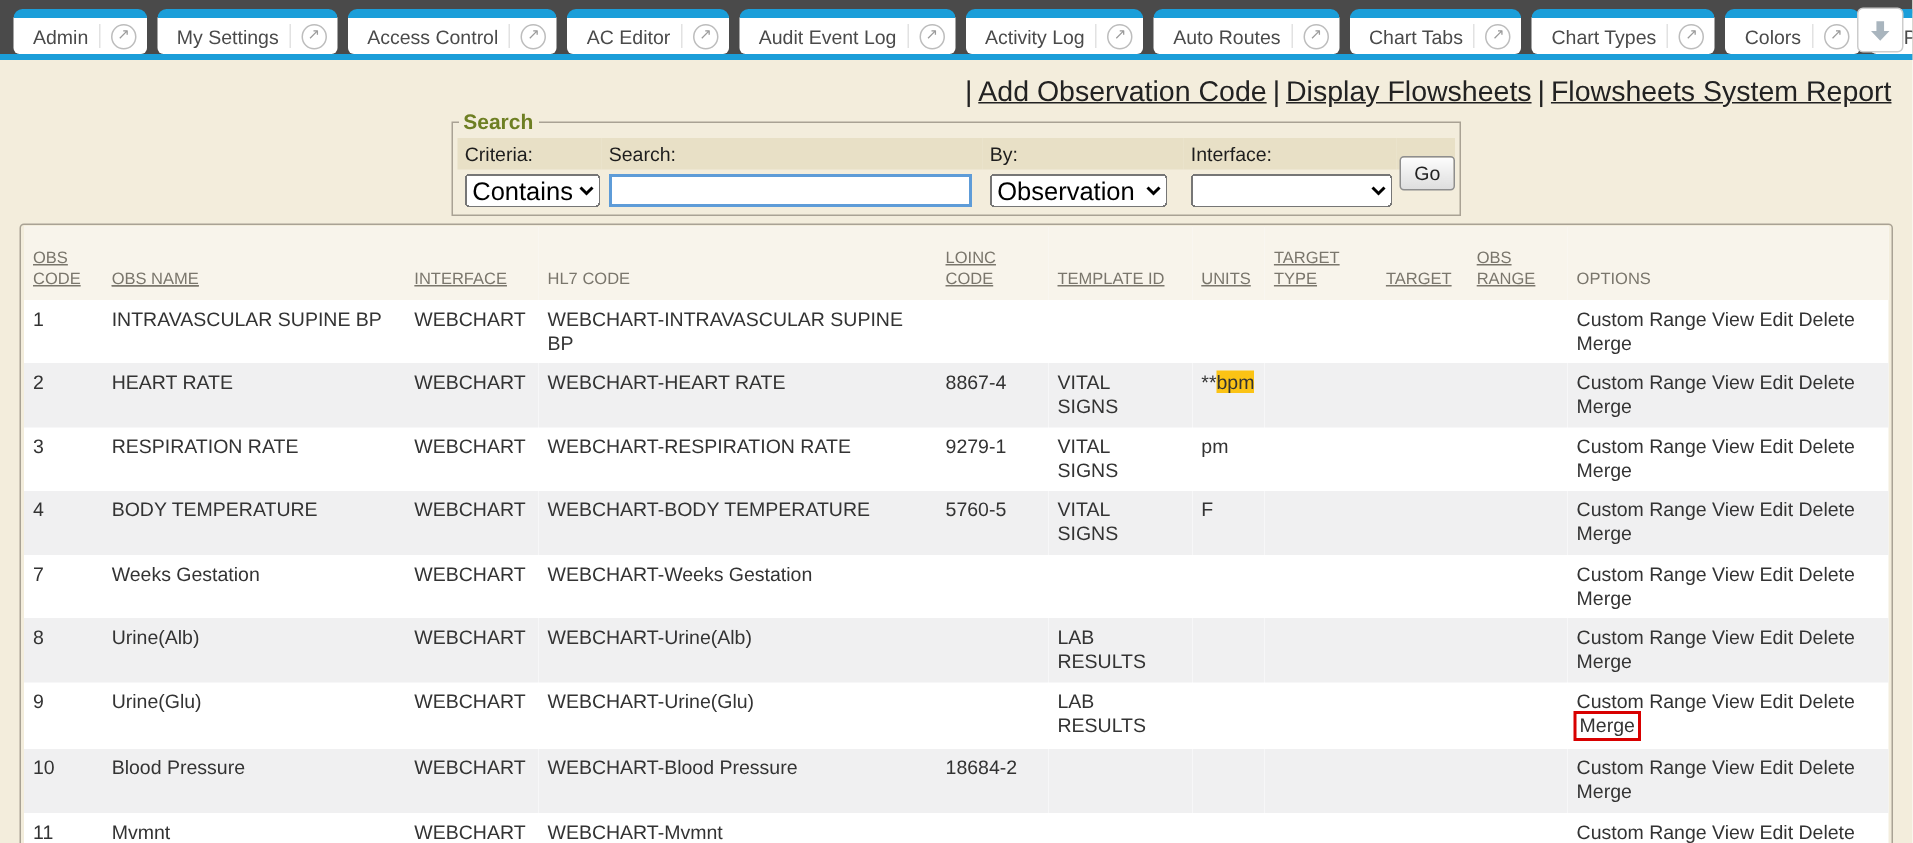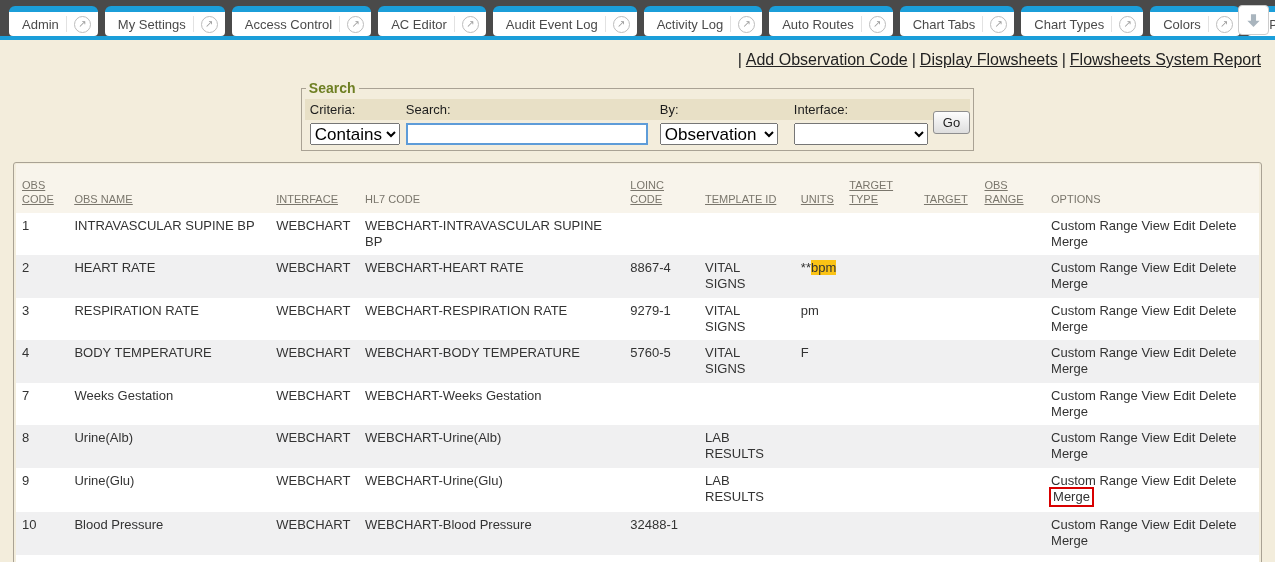--- a/index.html
+++ b/index.html
@@ -43,29 +43,29 @@
     display:flex;align-items:center;justify-content:center;
     font-size:10px;color:#9b9b9b;line-height:1;
   }
   .tab-overflow-btn{
     position:absolute;right:6px;top:5px;width:31px;height:30px;
     background:#fff;border:1px solid #ccc;border-radius:4px;
     display:flex;align-items:center;justify-content:center;cursor:pointer;padding:0;
   }
   
   .header-links{
-    margin:11px 14px 0 0;text-align:right;font-size:16px;color:#222;
+    margin:11px 14px 0 0;text-align:right;font-size:19px;color:#222;
     white-space:nowrap;
   }
   .header-links a{color:#222;text-decoration:underline;cursor:pointer;}
   .header-links .sep{margin:0 4px;}
   
   fieldset{border:1px solid #A9A294;}
   .search-fs{
-    width:668px;margin:11px auto;padding:3px 3px 4px;position:relative;
+    width:668px;margin:0 auto;padding:3px 3px 4px;position:relative;
   }
   .search-fs legend{
     color:var(--olive);font-weight:bold;font-size:14px;padding:0 3px;margin-left:1px;
   }
   .search-grid{
     display:grid;
     grid-template-columns:96px 254px 134px 142px 1fr;
     grid-template-rows:auto auto;
   }
   .s-label{
@@ -323,21 +323,21 @@
           <td></td>
           <td></td>
           <td></td>
           <td><a class="opt-link">Custom Range</a> <a class="opt-link">View</a> <a class="opt-link">Edit</a> <a class="opt-link">Delete</a> <span class="red-box"><a class="opt-link">Merge</a></span></td>
         </tr>
         <tr>
           <td>10</td>
           <td>Blood Pressure</td>
           <td>WEBCHART</td>
           <td>WEBCHART-Blood Pressure</td>
-          <td>32488-1</td>
+          <td>18684-2</td>
           <td><span class="tpl"></span></td>
           <td></td>
           <td></td>
           <td></td>
           <td></td>
           <td><a class="opt-link">Custom Range</a> <a class="opt-link">View</a> <a class="opt-link">Edit</a> <a class="opt-link">Delete</a> <a class="opt-link">Merge</a></td>
         </tr>
         <tr>
           <td>11</td>
           <td>Mvmnt</td>

